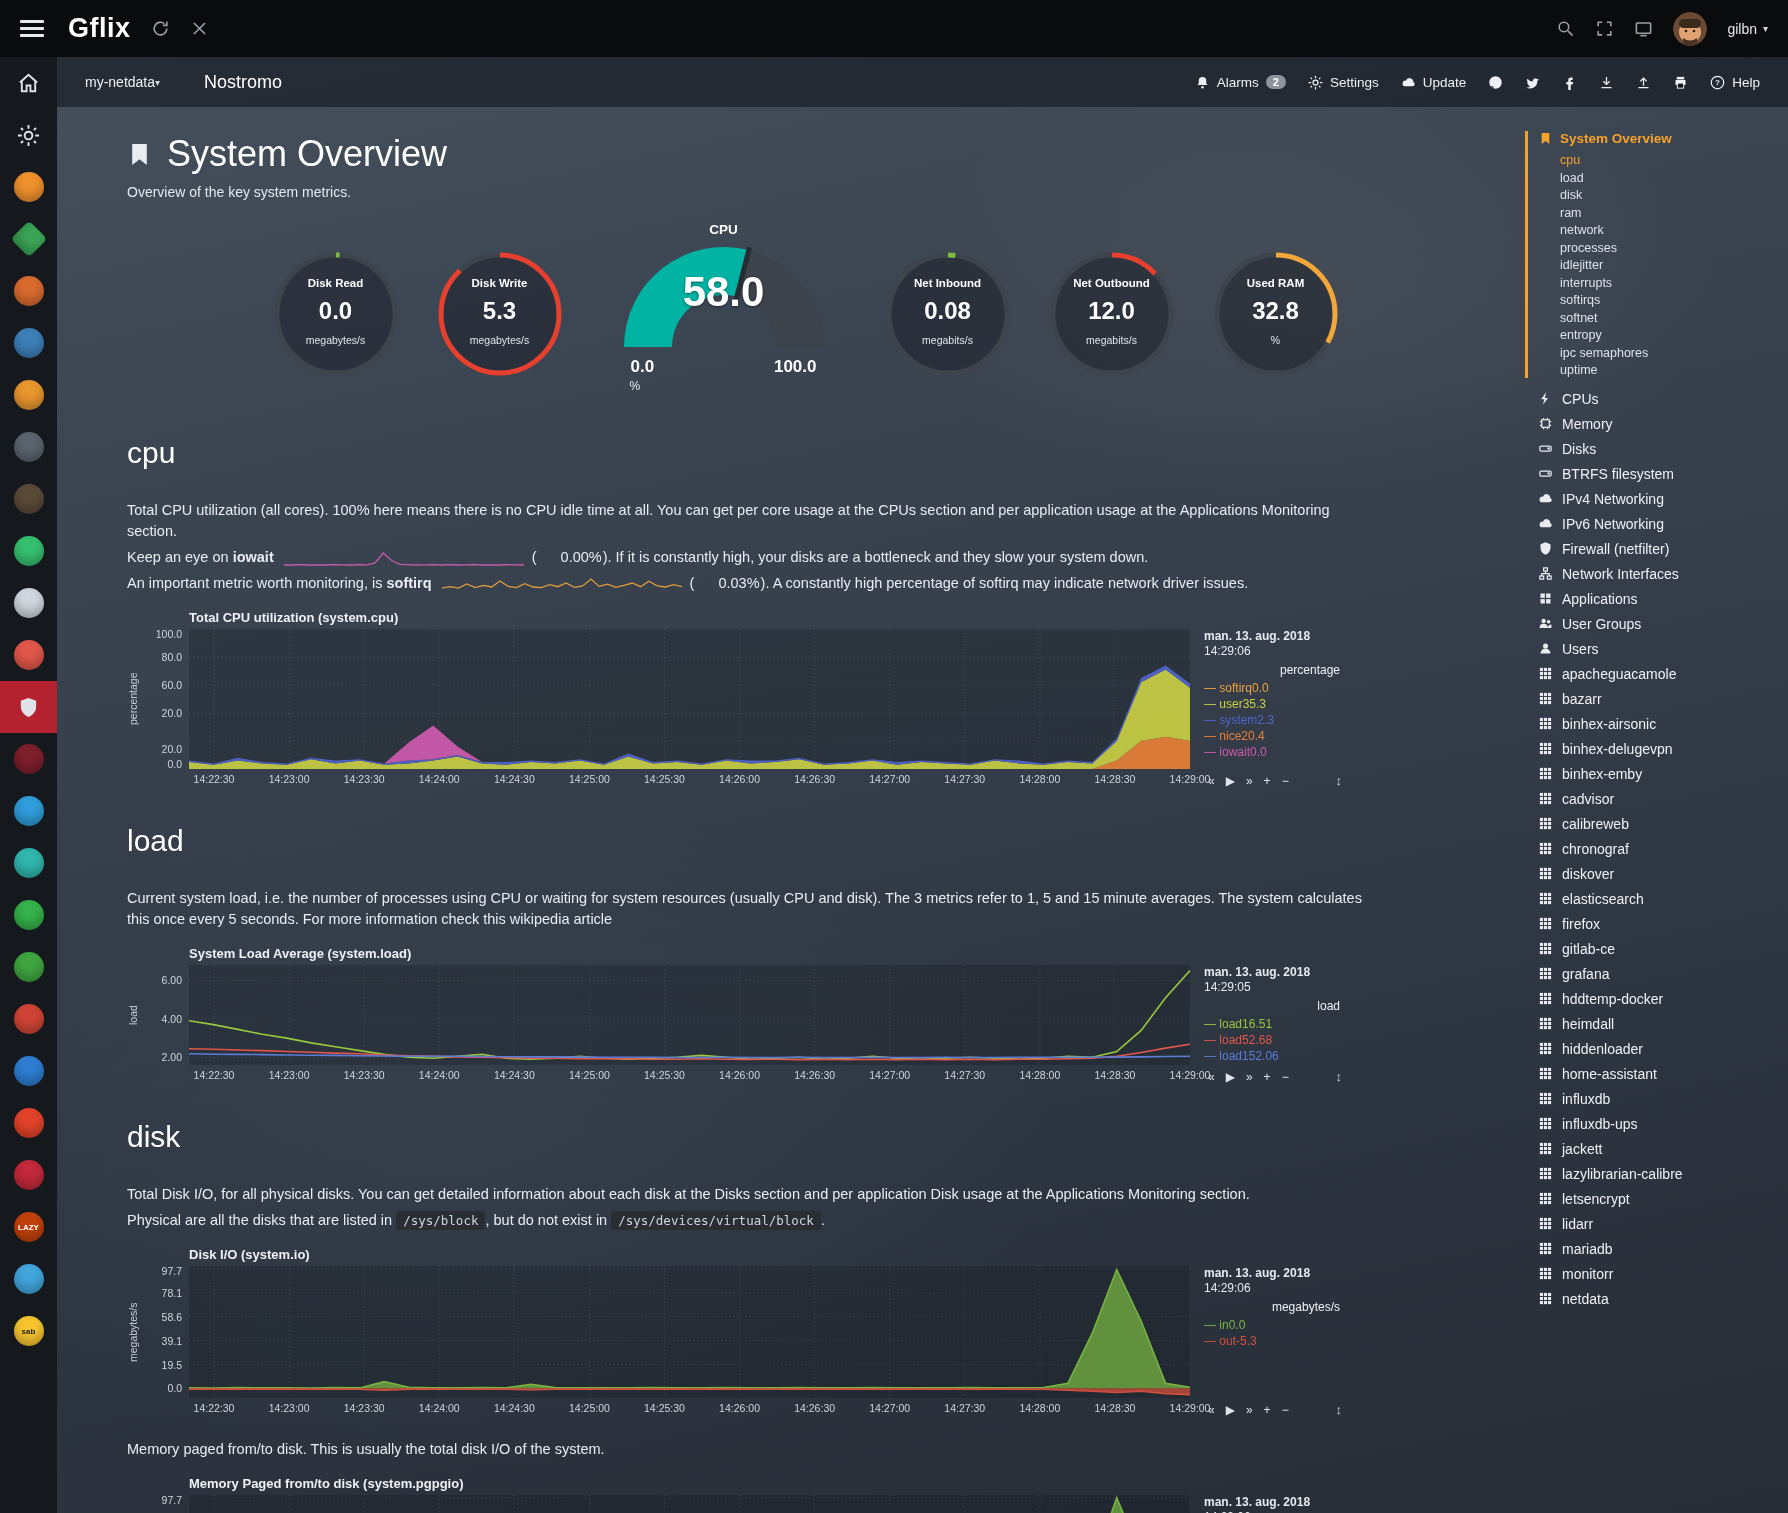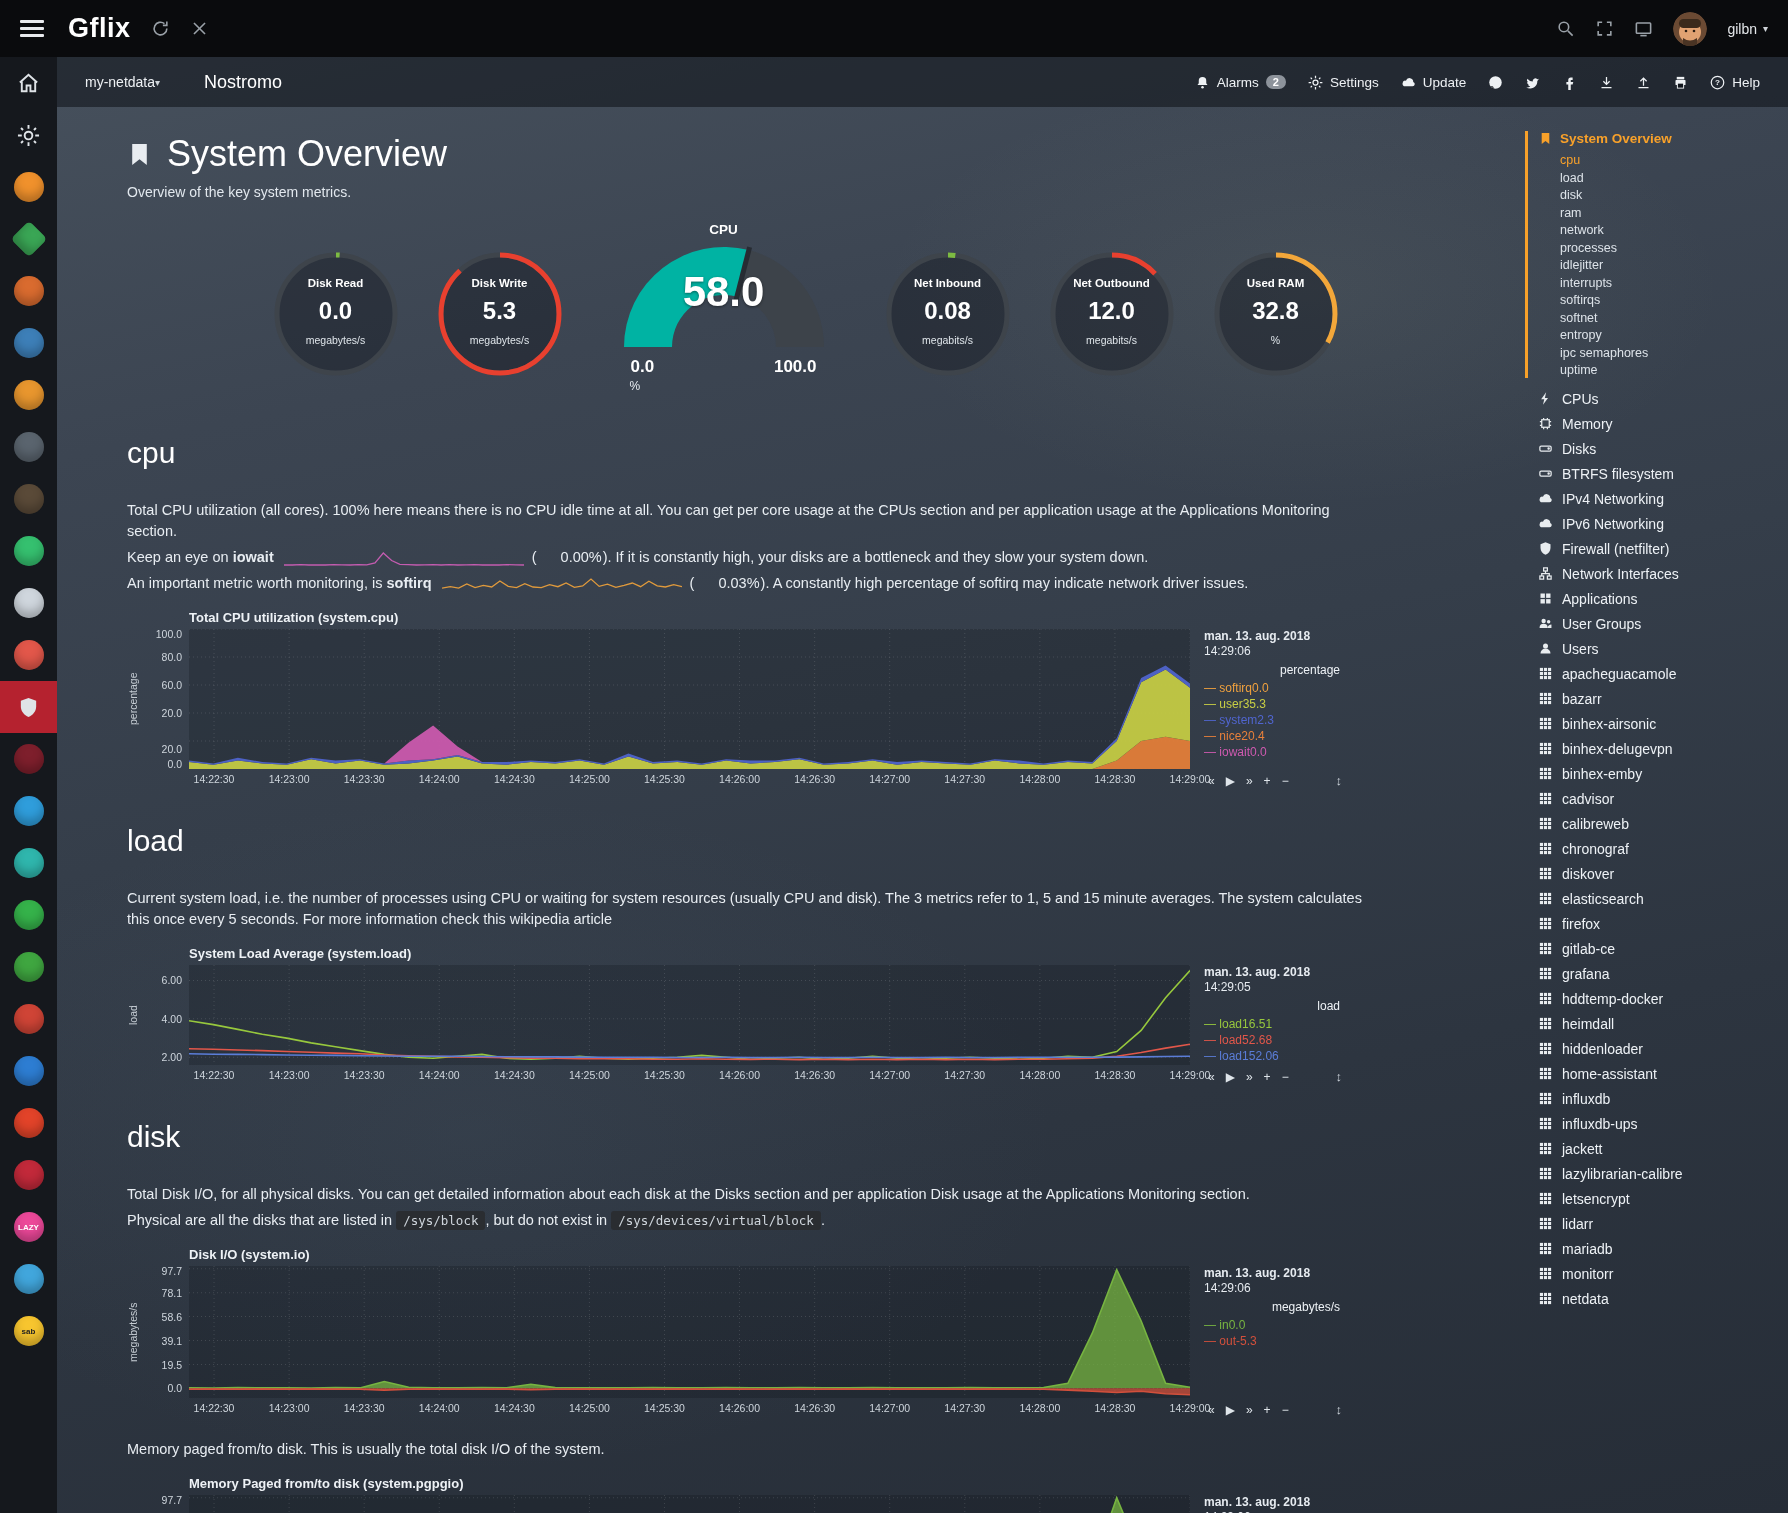--- a/index.html
+++ b/index.html
@@ -252,21 +252,21 @@
       <div class="sb-item">
         <span class="sb-bubble" style="background: rgb(45, 125, 210);"></span>
       </div>
       <div class="sb-item">
         <span class="sb-bubble" style="background: rgb(226, 67, 41);"></span>
       </div>
       <div class="sb-item">
         <span class="sb-bubble" style="background: rgb(194, 41, 58);"></span>
       </div>
       <div class="sb-item">
-        <span class="sb-bubble" style="background: #ec4899; color: rgb(255, 255, 255);">LAZY</span>
+        <span class="sb-bubble" style="background: #c2410c; color: rgb(255, 255, 255);">LAZY</span>
       </div>
       <div class="sb-item">
         <span class="sb-bubble" style="background: rgb(65, 166, 220);"></span>
       </div>
       <div class="sb-item">
         <span class="sb-bubble" style="background: rgb(247, 197, 47); color: rgb(34, 34, 34);">sab</span>
       </div>
     </nav>
 
   <div class="main-col">

